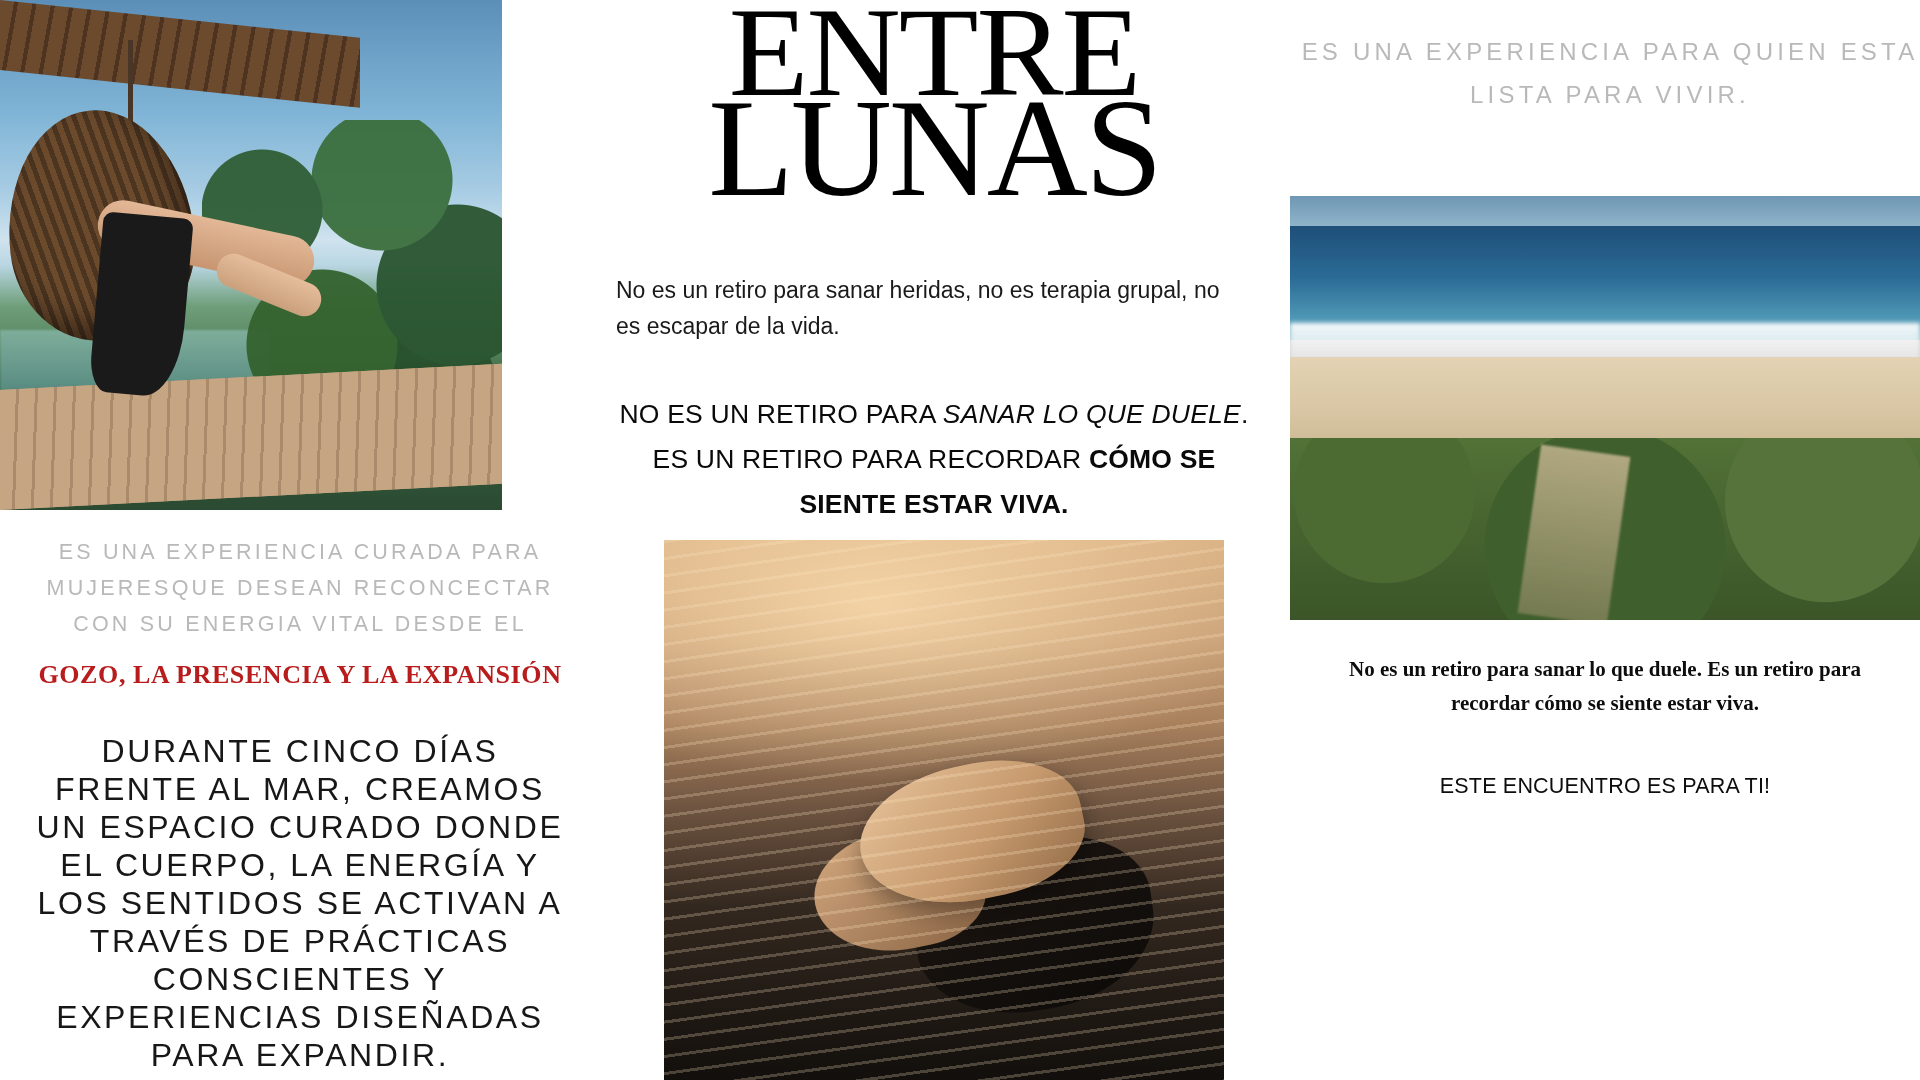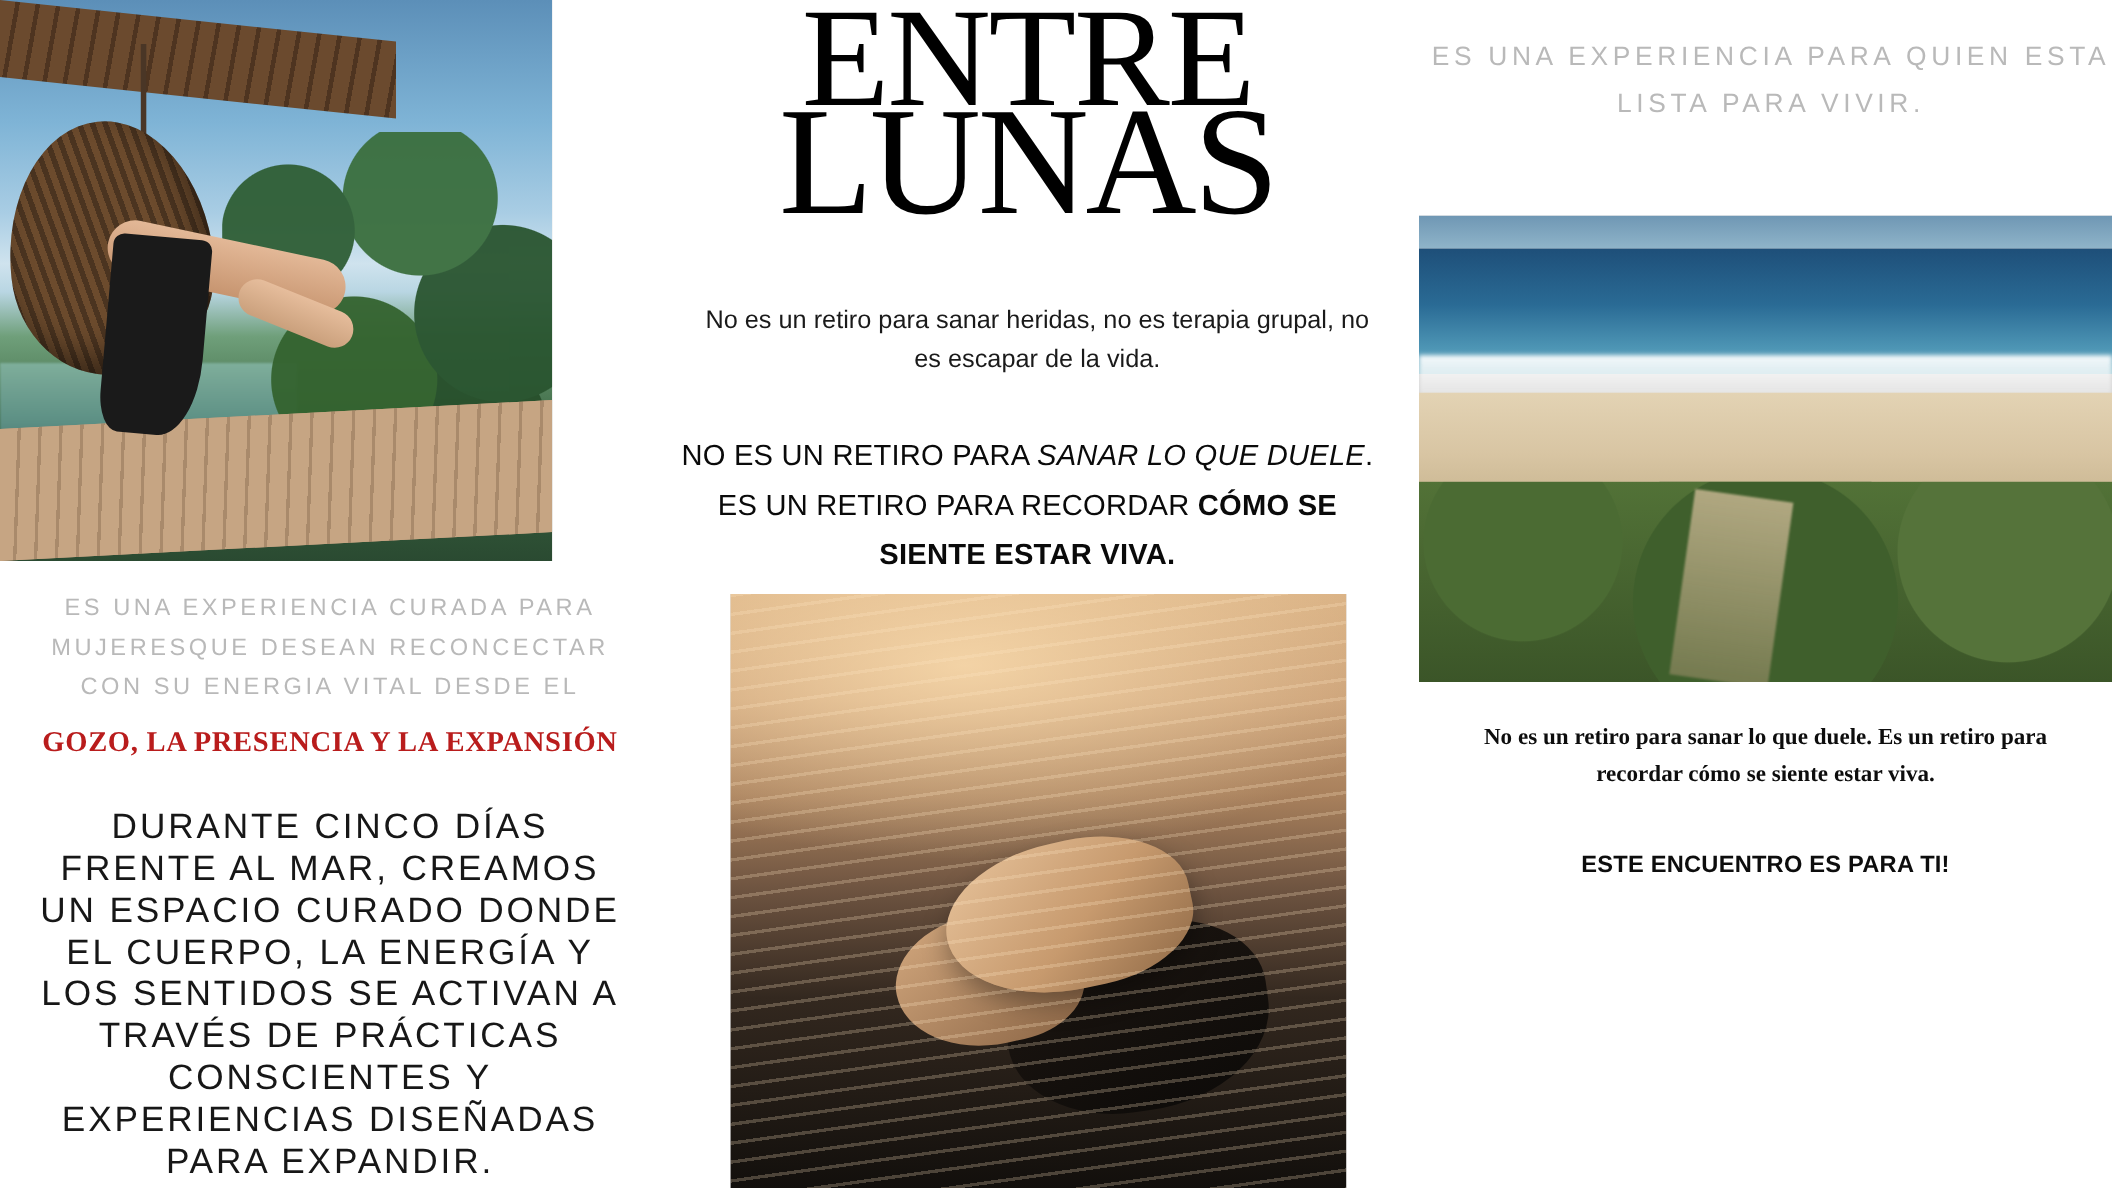--- a/index.html
+++ b/index.html
@@ -212,24 +212,24 @@
   }
   .title-line2 {
     display: block;
     font-size: 140px;
     letter-spacing: -3px;
     margin-top: -14px;
   }
 
   .center-sub {
     position: absolute;
-    left: 29px;
+    left: 12px;
     top: 272px;
     width: 620px;
-    text-align: center;
+    text-align: left;
     font-size: 23px;
     line-height: 36px;
     color: #1a1a1a;
   }
 
   .center-claim {
     position: absolute;
     left: 10px;
     top: 392px;
     width: 640px;
@@ -394,21 +394,21 @@
     font-family: "Liberation Serif", serif;
     font-weight: bold;
     font-size: 21px;
     line-height: 48px;
     color: #0d0d0d;
   }
   .right-cta {
     display: block;
     margin-top: 2px;
     font-family: "Liberation Sans", sans-serif;
-    font-weight: bold;
+    font-weight: normal;
     font-size: 21.5px;
     letter-spacing: .2px;
   }
 </style>
 </head>
 <body>
 
 <div class="page">
 
   <div class="left-col">

